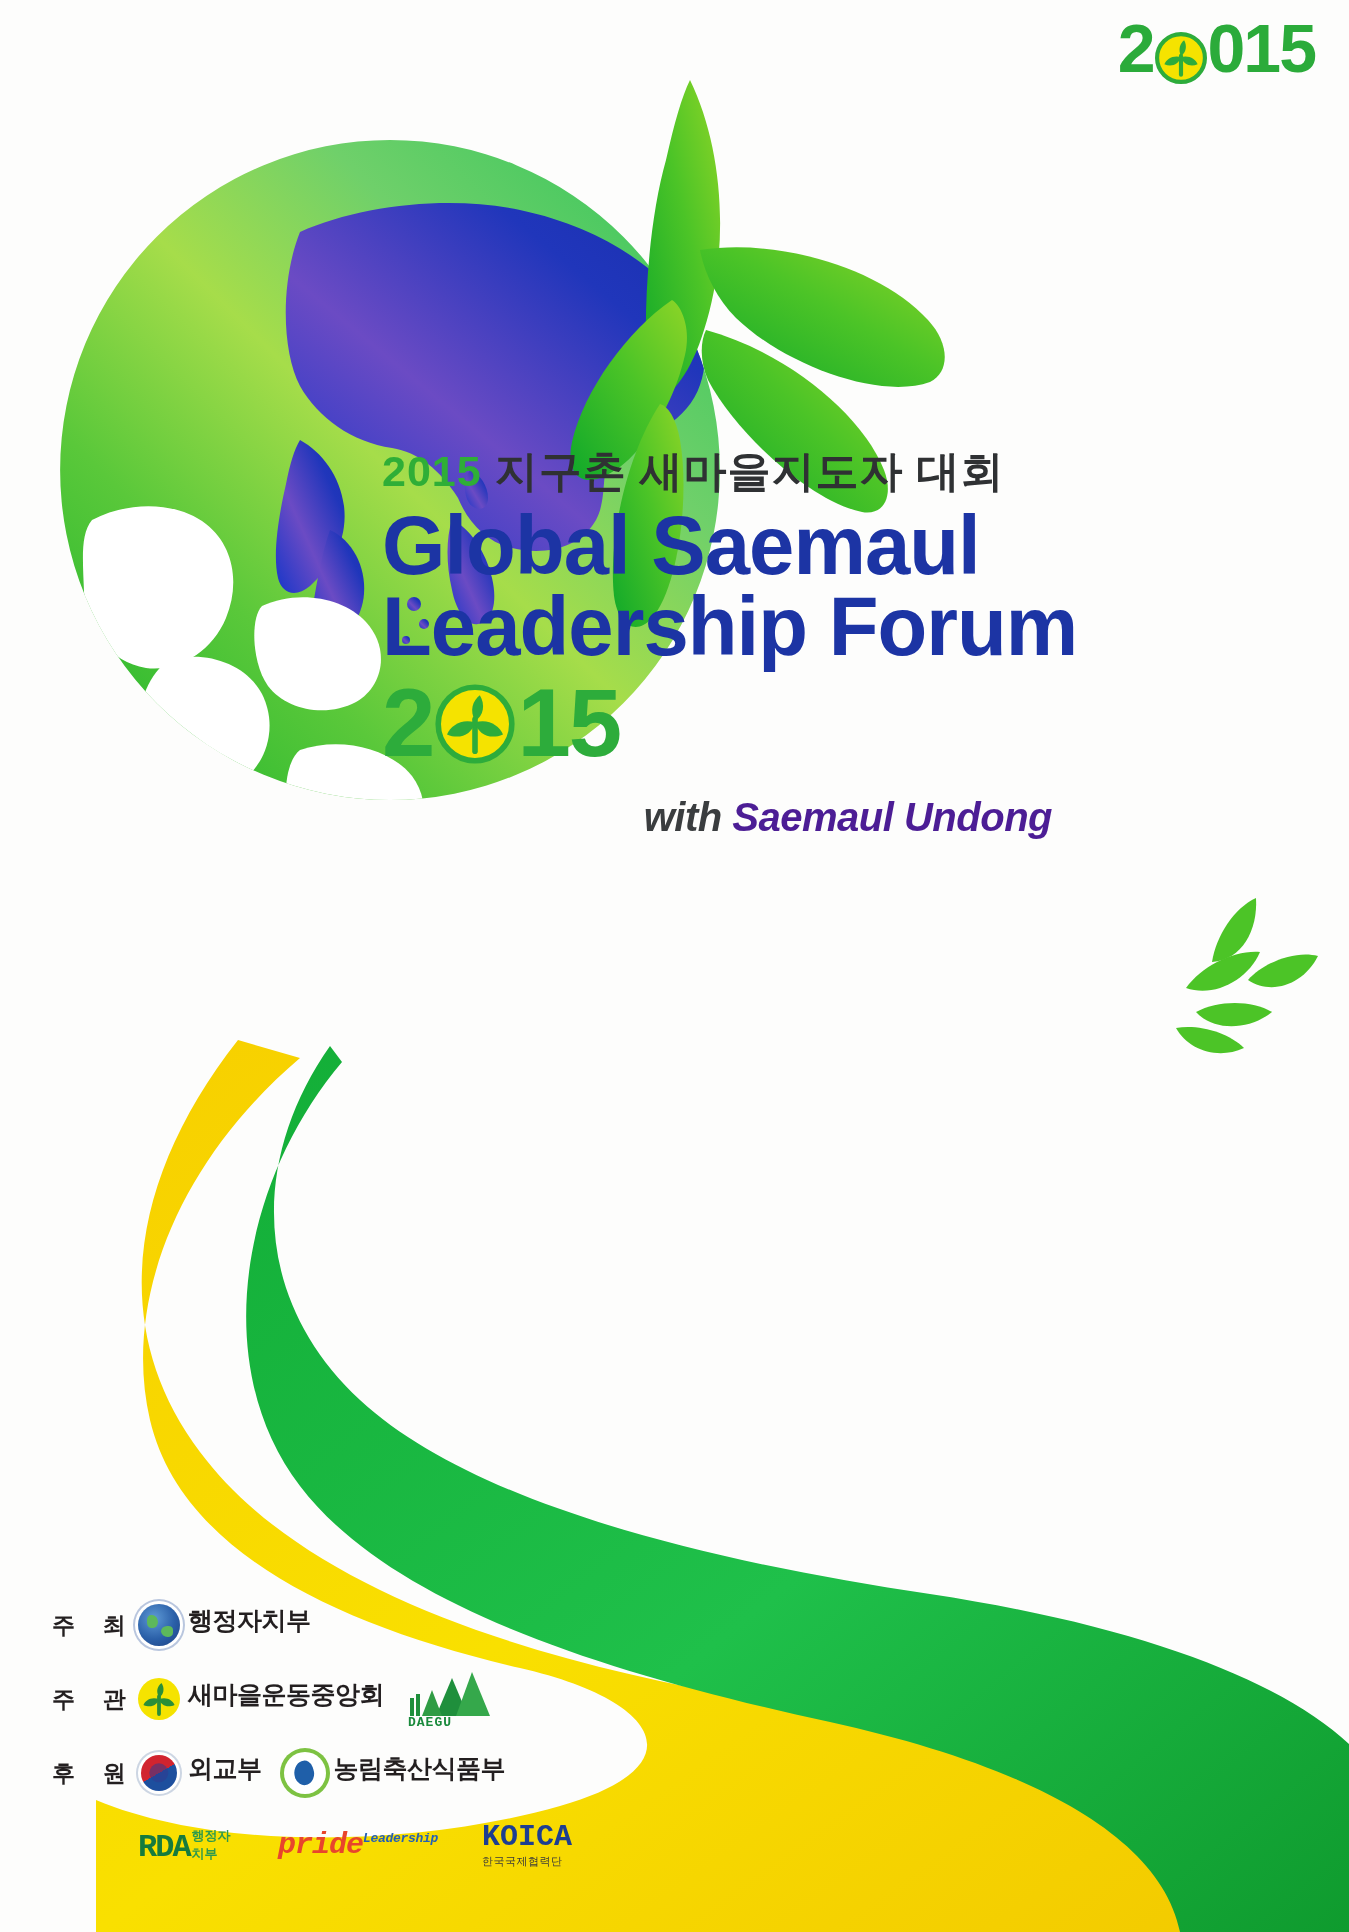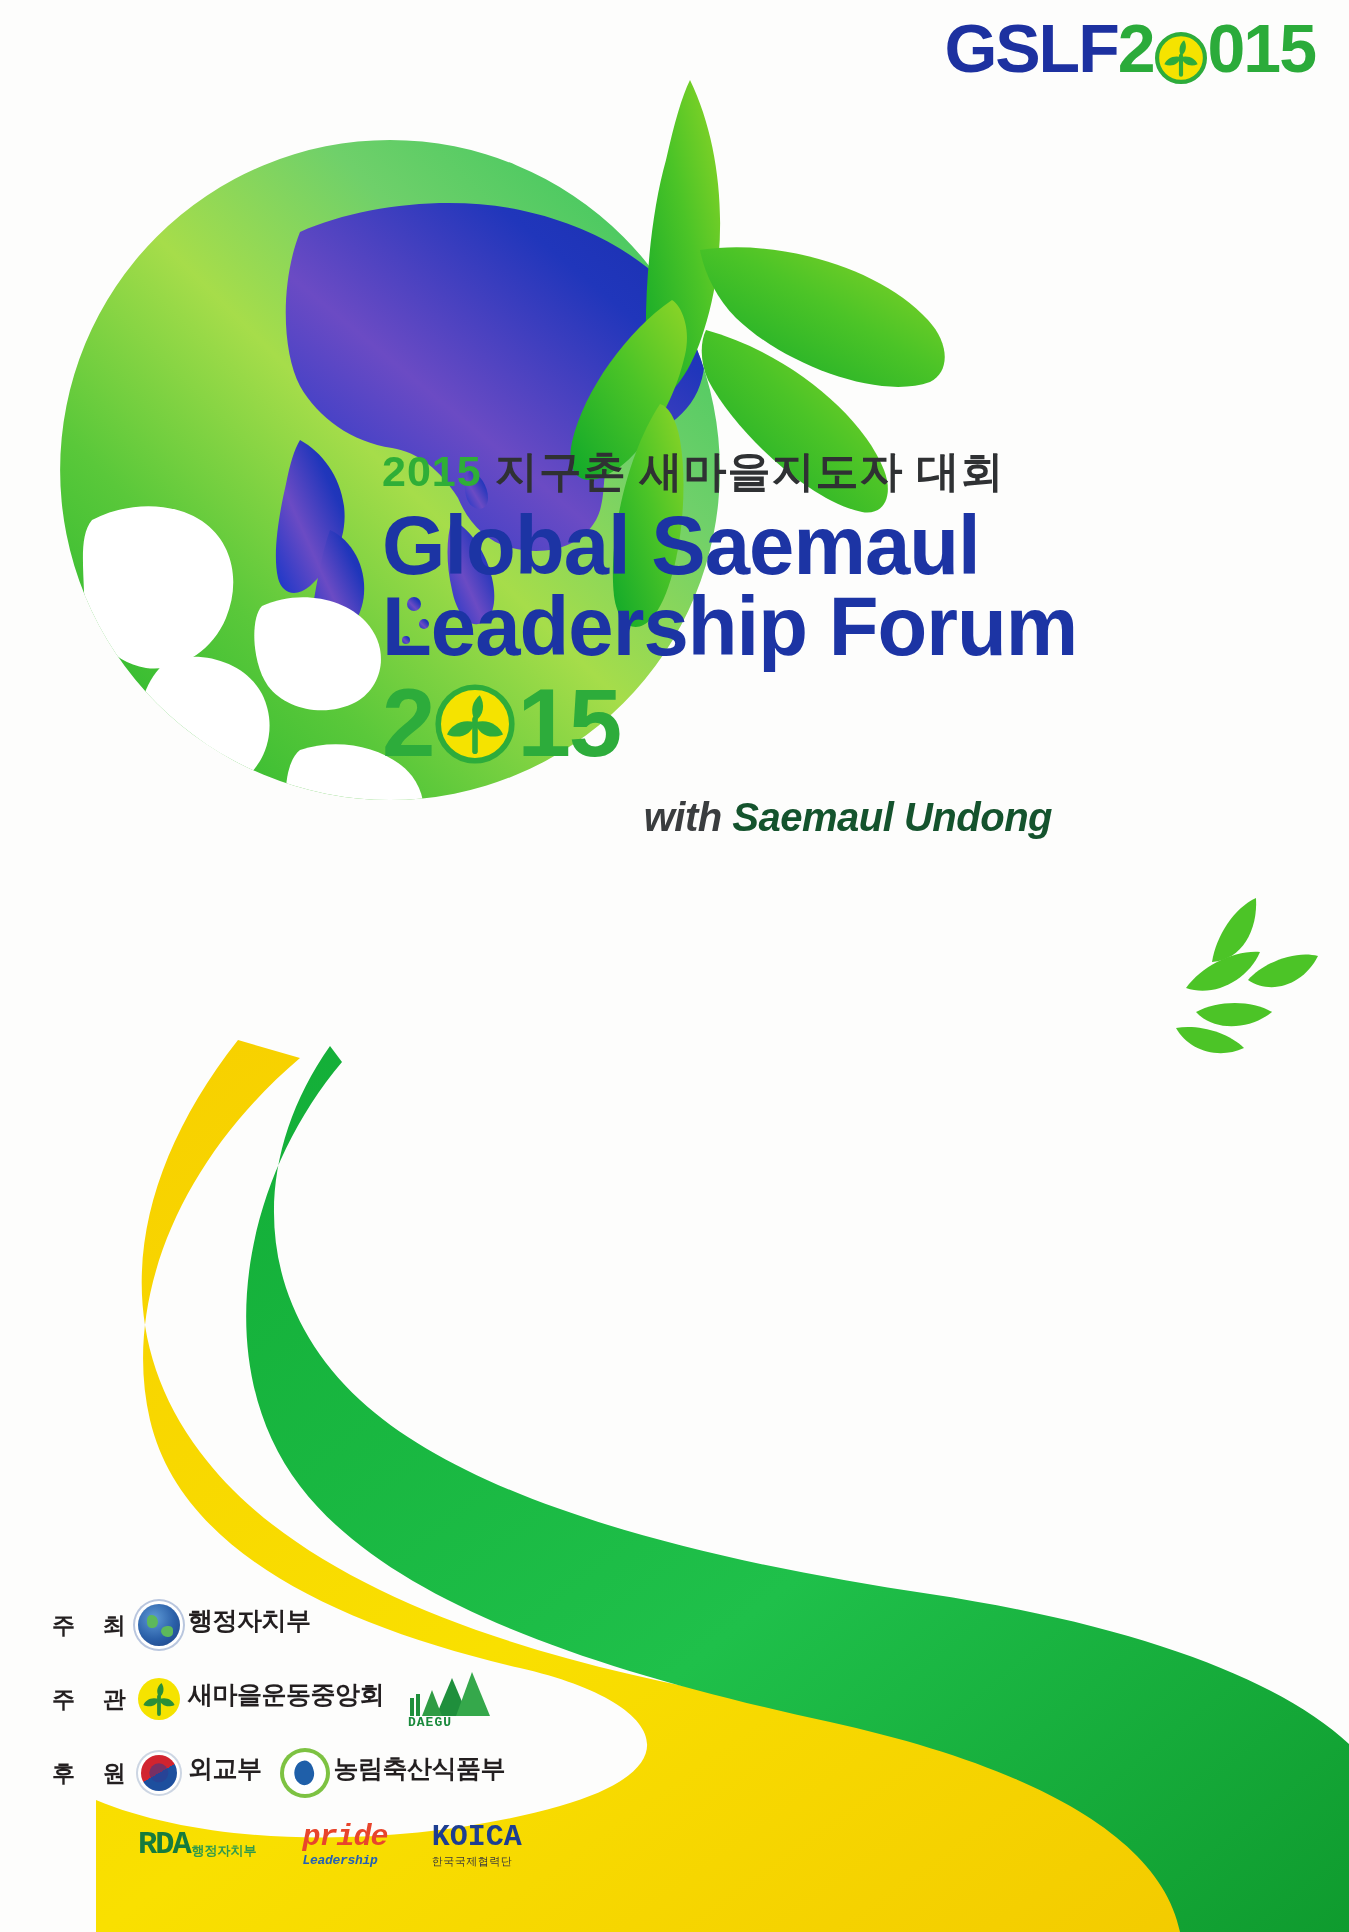--- a/index.html
+++ b/index.html
@@ -102,21 +102,21 @@
     padding-right: 10px;
     font-style: italic;
     font-weight: 700;
     font-size: 40px;
     line-height: 1.22;
     color: #3a3d3f;
     letter-spacing: -0.5px;
   }
   .tagline .line1 { display: block; }
   .tagline .line2 { display: block; }
-  .tag-green { color: #14532d; }
+  .tag-green { color: #4c1d95; }
 
   
   .sponsors {
     position: absolute;
     left: 52px;
     top: 1588px;
     width: 520px;
     z-index: 5;
     font-family: Liberation Mono, monospace;
   }
@@ -242,21 +242,21 @@
   .logo-rda .rda-main {
     font-size: 32px; font-weight: 700; color: #167b3d;
     letter-spacing: -2px; line-height: 1;
     position: relative;
   }
   .logo-rda .rda-sub {
     font-size: 13px; color: #2f9a4c; font-weight: 700;
     margin-left: 2px; margin-bottom: 1px;
   }
 
-  .logo-pride { display: flex; flex-direction: column; margin-right: 44px; }
+  .logo-pride { display: flex; flex-direction: row; margin-right: 44px; }
   .logo-pride .pr-main {
     font-size: 30px; font-weight: 700; font-style: italic;
     line-height: 1; letter-spacing: -1px;
   }
   .logo-pride .pr-sub {
     font-size: 13px; font-weight: 700; font-style: italic;
     color: #2460b5; letter-spacing: -0.3px; margin-top: 1px;
   }
 
   .logo-koica { display: flex; flex-direction: column; }
@@ -406,21 +406,20 @@
       <path d="M96,1784
                C260,1844 520,1842 690,1798
                C760,1780 790,1746 740,1722
                C900,1758 1090,1812 1200,1900
                C1230,1924 1240,1932 1240,1932
                L96,1932 Z" fill="url(#yellowGrad)" opacity="0"></path>
     </g>
   </svg>
 
   <div class="gslf-mark">
-    <span class="gslf-blue">GSLF</span>
     <span class="gslf-green">2</span>
     <span class="gslf-emblem">
       <svg viewBox="0 0 100 100" width="52" height="52">
         <circle cx="50" cy="50" r="46" fill="#f5e300" stroke="#2dac3b" stroke-width="8"></circle>
         <path d="M50,82 L50,46" stroke="#2dac3b" stroke-width="8" fill="none" stroke-linecap="round"></path>
         <path d="M50,48 C34,44 22,52 18,62 C32,68 46,62 50,48 Z" fill="#2dac3b"></path>
         <path d="M50,48 C66,44 78,52 82,62 C68,68 54,62 50,48 Z" fill="#2dac3b"></path>
         <path d="M50,46 C44,34 48,22 56,16 C62,26 60,40 50,46 Z" fill="#2dac3b"></path>
       </svg>
     </span>

